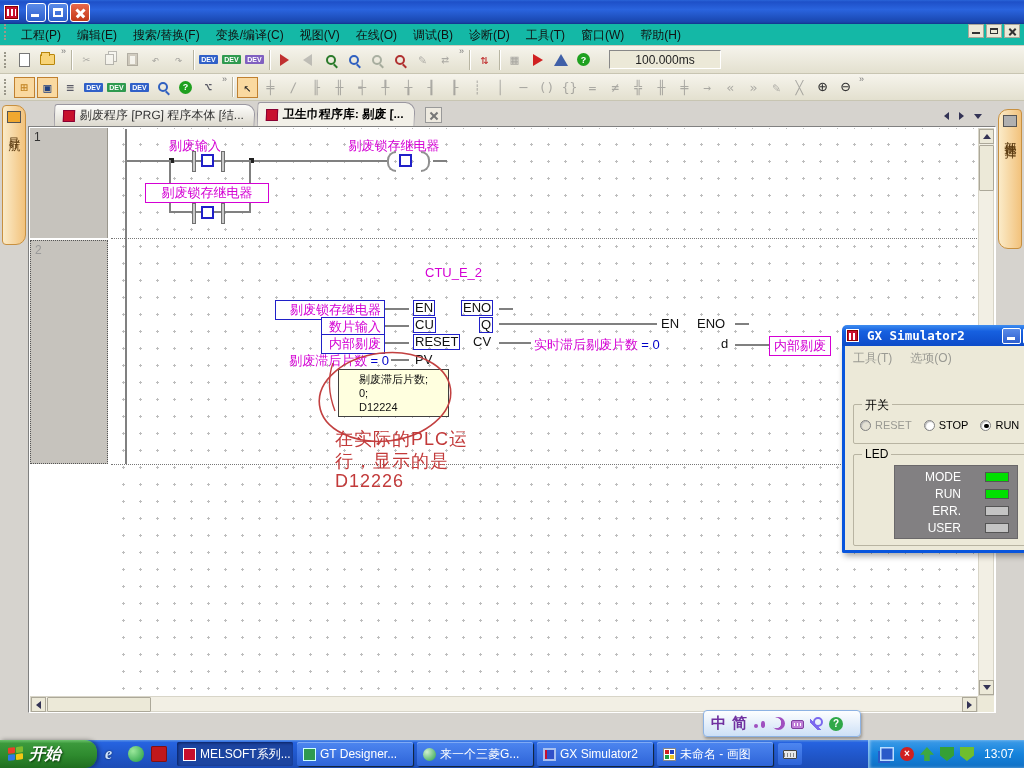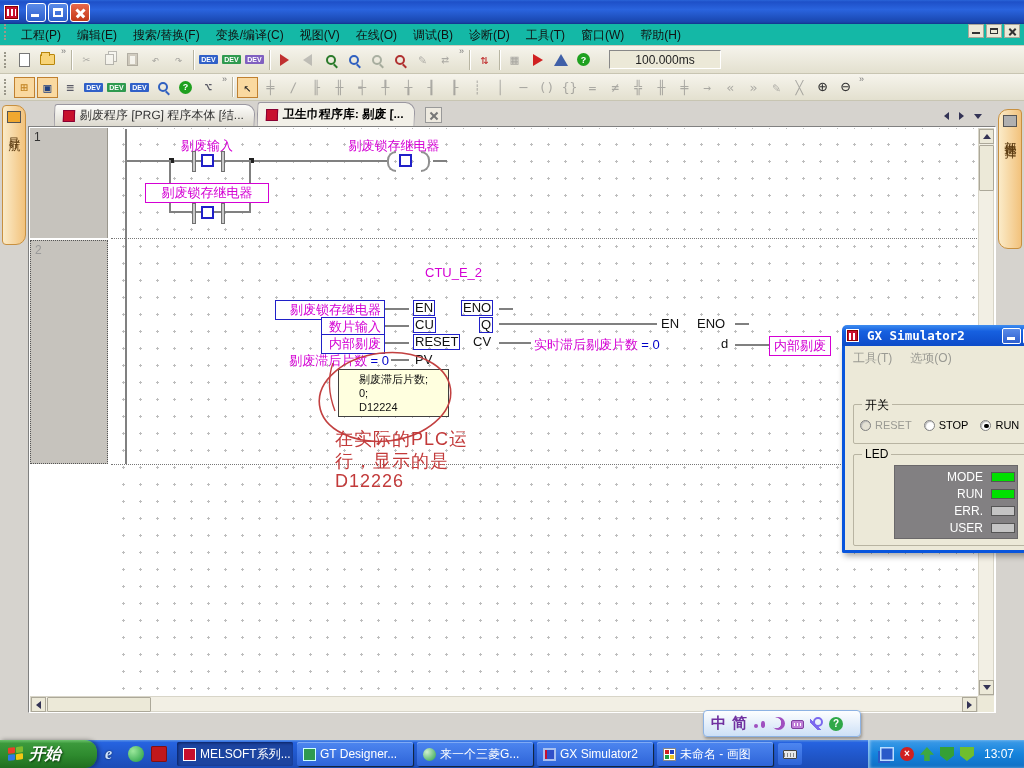--- a/index.html
+++ b/index.html
@@ -139,21 +139,21 @@
     background:linear-gradient(180deg,#5A8BE8,#2E5FCE);position:relative;flex:0 0 auto;}
   .simmenu{color:#9a9a93;font-size:12px;display:flex;gap:18px;padding:4px 8px;}
   .group{position:absolute;border:1px solid #B8B4A2;border-radius:2px;}
   .group .legend{position:absolute;top:-8px;left:8px;background:#ECE9D8;padding:0 3px;font-size:12px;color:#000;}
   .radio{display:flex;align-items:center;gap:4px;font-size:11px;color:#000;}
   .radio .rc{width:11px;height:11px;border-radius:50%;background:#fff;border:1px solid #808080;
     box-shadow:inset 1px 1px 1px #b8b8b8;position:relative;}
   .radio.sel .rc::after{content:"";position:absolute;left:3px;top:3px;width:4.5px;height:4.5px;border-radius:50%;background:#000;}
   .radio.dis{color:#9a9a93;} .radio.dis .rc{background:#E4E1D4;}
   .ledpanel{background:#828082;border:1px solid #6a686a;}
-  .ledrow{display:flex;align-items:center;justify-content:flex-end;gap:8px;height:17px;padding-right:2px;
+  .ledrow{display:flex;align-items:center;justify-content:flex-end;gap:24px;height:17px;padding-right:8px;
     color:#fff;font-size:12px;}
   .led{width:24px;height:10px;border:1px solid #555;}
   .led.on{background:#00E000;} .led.off{background:#C4C4C4;}
 
   
   .statusbar{left:0;top:718px;width:1024px;height:22px;background:#ECE9D8;border-top:1px solid #fff;
     color:#222;font-size:12px;}
   .stext{position:absolute;top:4px;white-space:nowrap;}
   .ssep{position:absolute;top:3px;width:1px;height:15px;background:#C4C1B0;box-shadow:1px 0 0 #fff;}
 
@@ -496,21 +496,21 @@
       </div>
       <div class="abs rungcell sel" style="top:113px;height:224px;">
         <span>2</span>
       </div>
 
       <div class="abs dot-sep" style="left:82px;top:111px;width:866px;"></div>
       <div class="abs dot-sep" style="left:82px;top:337px;width:866px;"></div>
 
       <div class="abs wire" style="left:96px;top:2px;width:2px;height:335px;"></div>
 
-      <div class="abs mlabel" style="left:140px;top:10px;width:76px;text-align:center;">剔废输入</div>
+      <div class="abs mlabel" style="left:140px;top:10px;width:76px;text-align:left;">剔废输入</div>
       <div class="abs wire" style="left:96px;top:33px;width:264px;height:2px;"></div>
       <div class="abs wire" style="left:404px;top:33px;width:14px;height:2px;"></div>
       <div class="abs jdot" style="left:140px;top:31px;"></div>
       <div class="abs jdot" style="left:220px;top:31px;"></div>
 
       <div class="abs contact-bar" style="left:163px;top:24px;"></div>
       <div class="abs state-box" style="left:172px;top:27px;"></div>
       <div class="abs contact-bar" style="left:192px;top:24px;"></div>
 
       <div class="abs mlabel" style="left:310px;top:10px;width:110px;text-align:center;">剔废锁存继电器</div>

